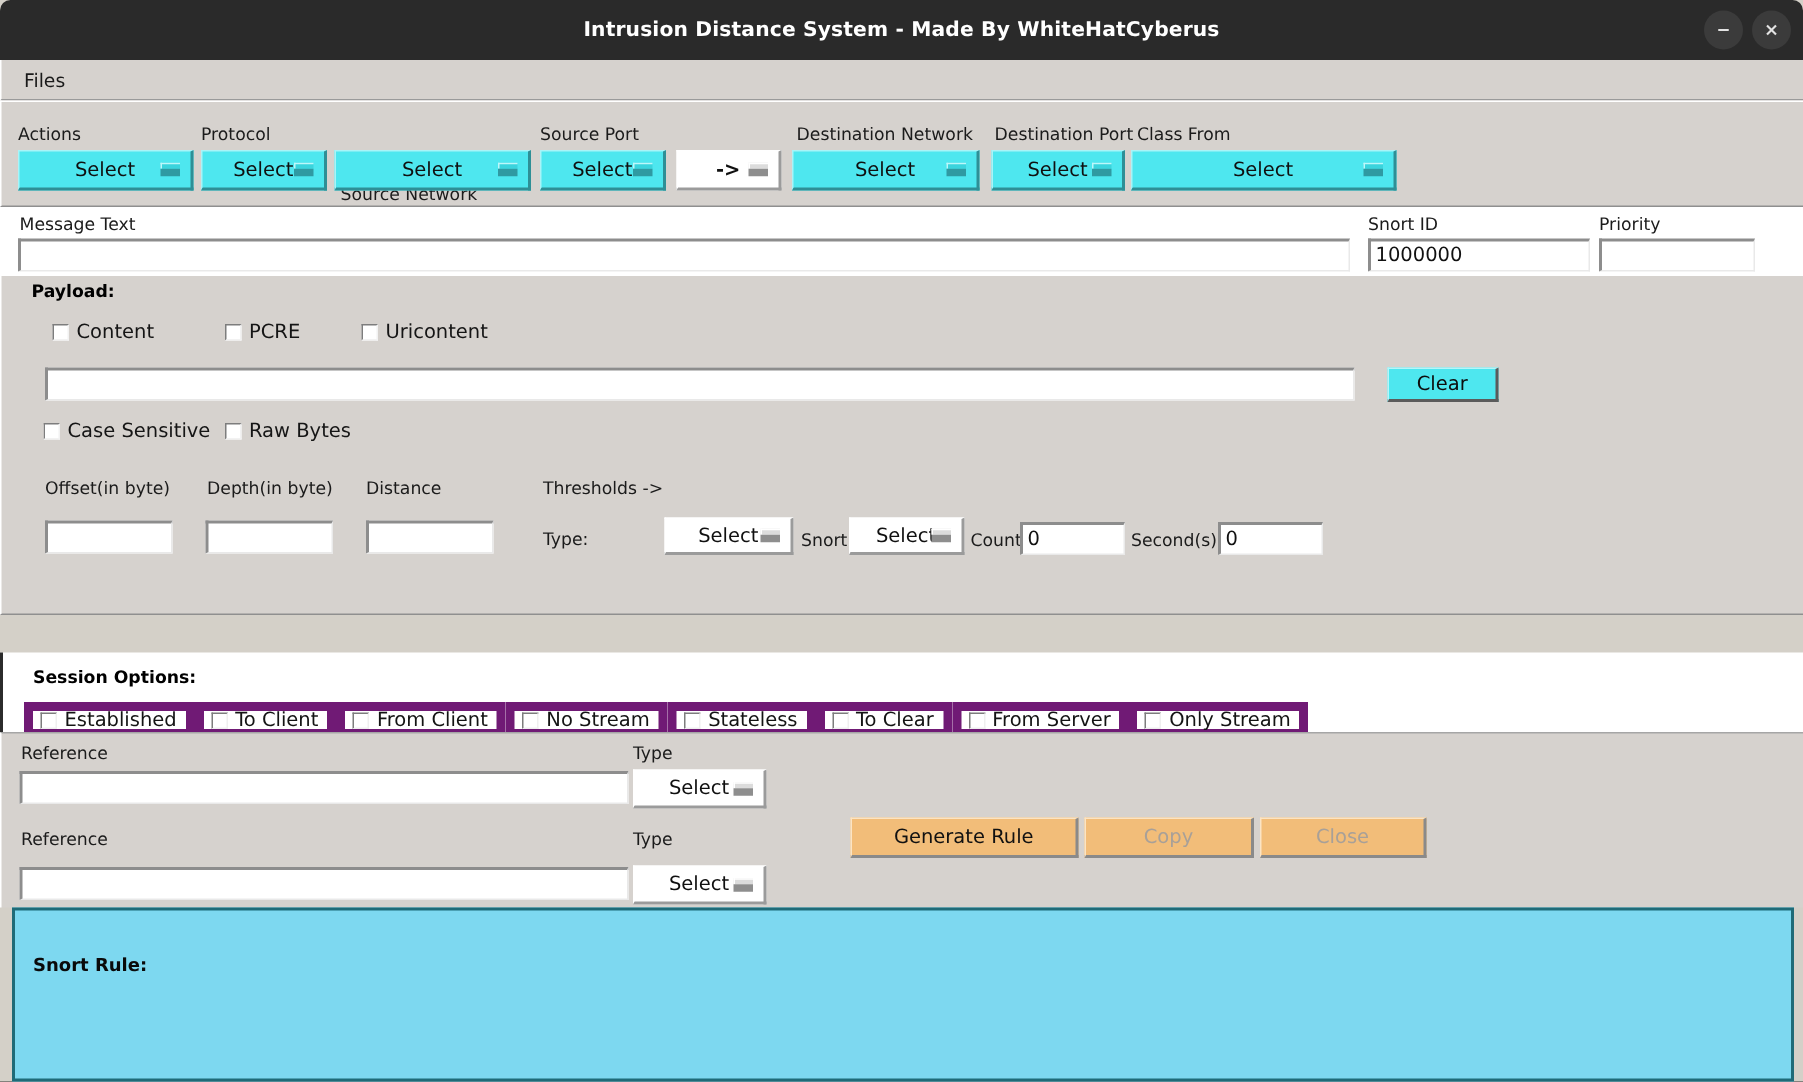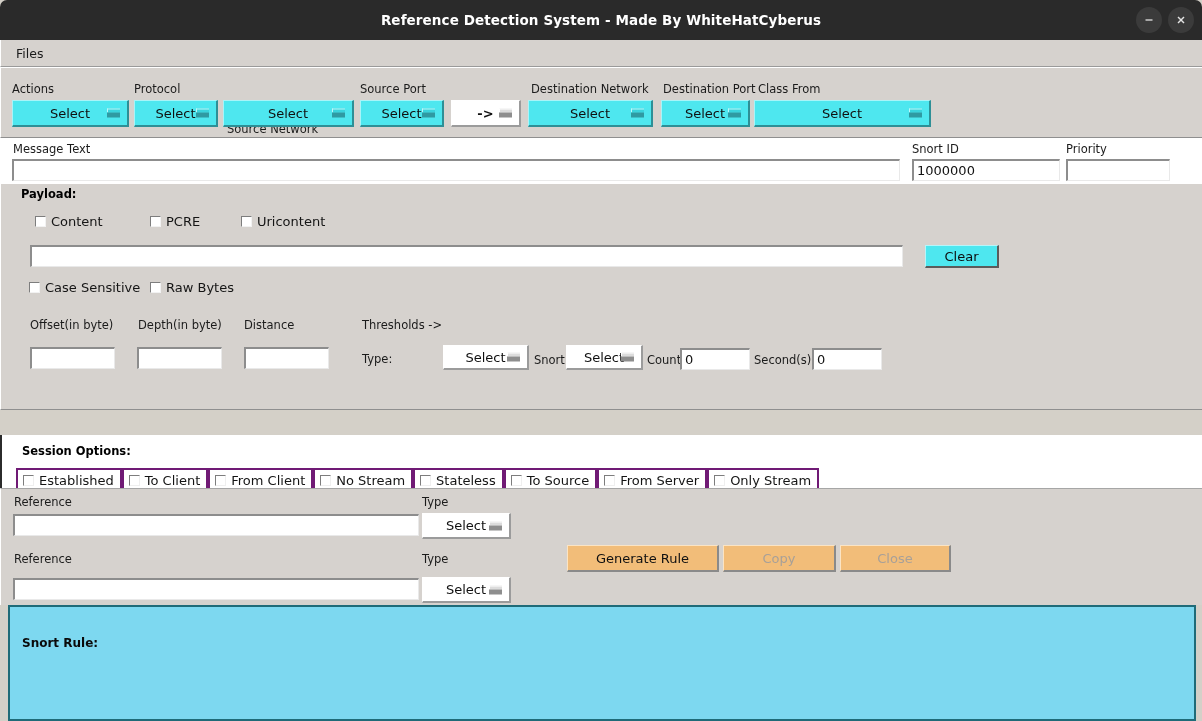--- a/index.html
+++ b/index.html
@@ -217,21 +217,21 @@
   }
   .btn-orange.disabled { color: #a8a098; }
 
   
   .session-panel {
     background: #ffffff;
     border-left: 2px solid #2b2b2b;
     box-sizing: border-box;
   }
   .sess-opt {
-    border: 2px solid #701a75;
+    border: 6px solid #701a75;
     padding: 3px 6px 3px 5px;
     display: flex;
     align-items: center;
     gap: 5px;
     box-sizing: border-box;
     height: 24px;
     cursor: pointer;
     user-select: none;
     background: #ffffff;
   }
@@ -255,21 +255,21 @@
     color: #0a0a0a;
   }
   .abs { position: absolute; }
 </style>
 </head>
 <body>
 
 <div class="window">
 
   <div class="titlebar">
-    <div class="titlebar-text">Reference Detection System - Made By WhiteHatCyberus</div>
+    <div class="titlebar-text">Intrusion Distance System - Made By WhiteHatCyberus</div>
     <div class="win-btns">
       <div class="win-btn">
         <svg width="12" height="12" viewBox="0 0 12 12">
             <line x1="2.5" y1="6" x2="9.5" y2="6" stroke="#e3e3e3" stroke-width="1.3"></line>
           </svg>
       </div>
       <div class="win-btn">
         <svg width="12" height="12" viewBox="0 0 12 12">
           <line x1="3" y1="3" x2="9" y2="9" stroke="#e3e3e3" stroke-width="1.4"></line>
           <line x1="9" y1="3" x2="3" y2="9" stroke="#e3e3e3" stroke-width="1.4"></line>
@@ -453,21 +453,21 @@
       <div class="sess-opt">
         <span class="box"></span>
         <span class="txt">No Stream</span>
       </div>
       <div class="sess-opt">
         <span class="box"></span>
         <span class="txt">Stateless</span>
       </div>
       <div class="sess-opt">
         <span class="box"></span>
-        <span class="txt">To Source</span>
+        <span class="txt">To Clear</span>
       </div>
       <div class="sess-opt">
         <span class="box"></span>
         <span class="txt">From Server</span>
       </div>
       <div class="sess-opt">
         <span class="box"></span>
         <span class="txt">Only Stream</span>
       </div>
     </div>

